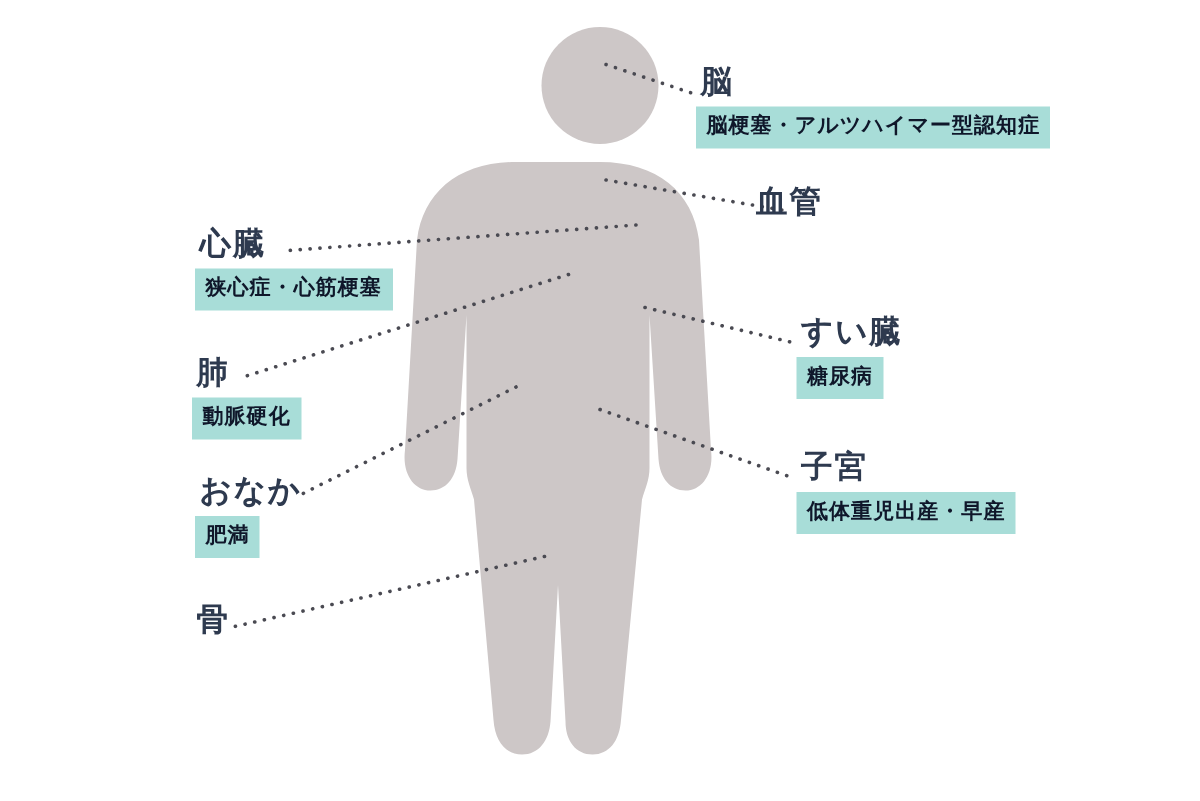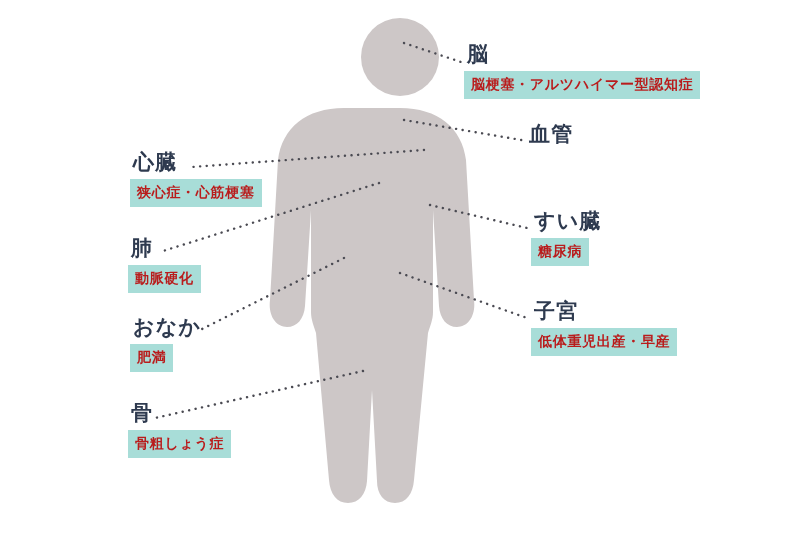--- a/index.html
+++ b/index.html
@@ -37,21 +37,21 @@
     font-weight: 700;
     color: #2e3a4f;
     letter-spacing: 0.06em;
     line-height: 1.15;
     margin: 0 0 5px 0;
   }
   .callout .disease {
     display: inline-block;
     font-size: 14px;
     font-weight: 700;
-    color: #b91c1c;
+    color: #0f172a;
     letter-spacing: 0.05em;
     line-height: 1.5;
     background: #a8ddd8;
     padding: 3px 7px 4px 7px;
   }
   .callout.right .organ { margin-left: 3px; }
   .callout.left { text-align: left; }
   .callout.left .organ { margin-left: 3px; }
 </style>
 </head>
@@ -101,21 +101,21 @@
       <line x1="344" y1="258" x2="200" y2="330"></line>
       <line x1="363" y1="371" x2="155" y2="418"></line>
     </g>
   </svg>
 
   <div class="callout right" style="left:464px; top:42px;">
     <span class="organ">脳</span>
     <span class="disease">脳梗塞・アルツハイマー型認知症</span>
   </div>
 
-  <div class="callout right" style="left:526px; top:122px;">
+  <div class="callout right" style="left:501px; top:122px;">
     <span class="organ">血管</span>
   </div>
 
   <div class="callout right" style="left:531px; top:209px;">
     <span class="organ">すい臓</span>
     <span class="disease">糖尿病</span>
   </div>
 
   <div class="callout left" style="left:130px; top:150px;">
     <span class="organ">心臓</span>
@@ -132,16 +132,15 @@
     <span class="disease">動脈硬化</span>
   </div>
 
   <div class="callout left" style="left:130px; top:315px;">
     <span class="organ">おなか</span>
     <span class="disease">肥満</span>
   </div>
 
   <div class="callout left" style="left:128px; top:401px;">
     <span class="organ">骨</span>
-    <span class="disease">骨粗しょう症</span>
   </div>
 
 </div>
 
 </body></html>

